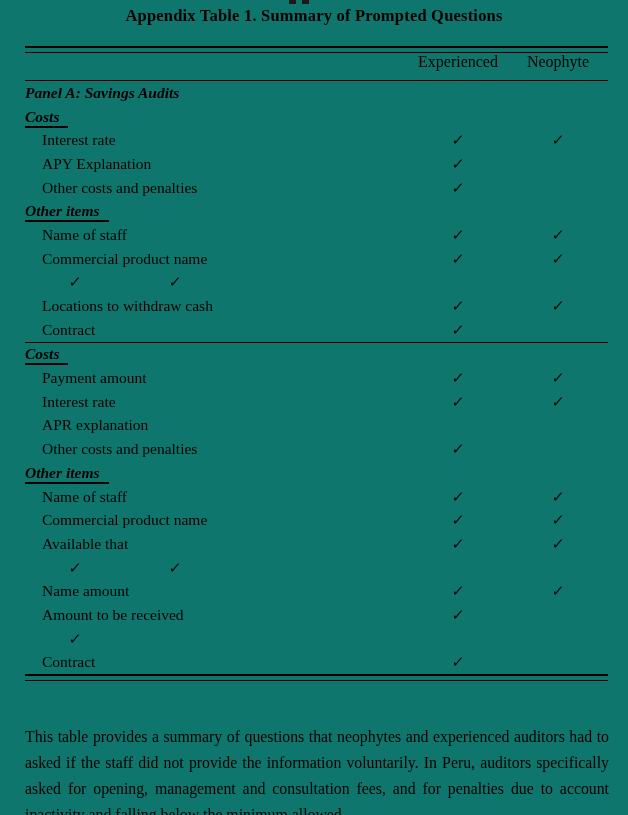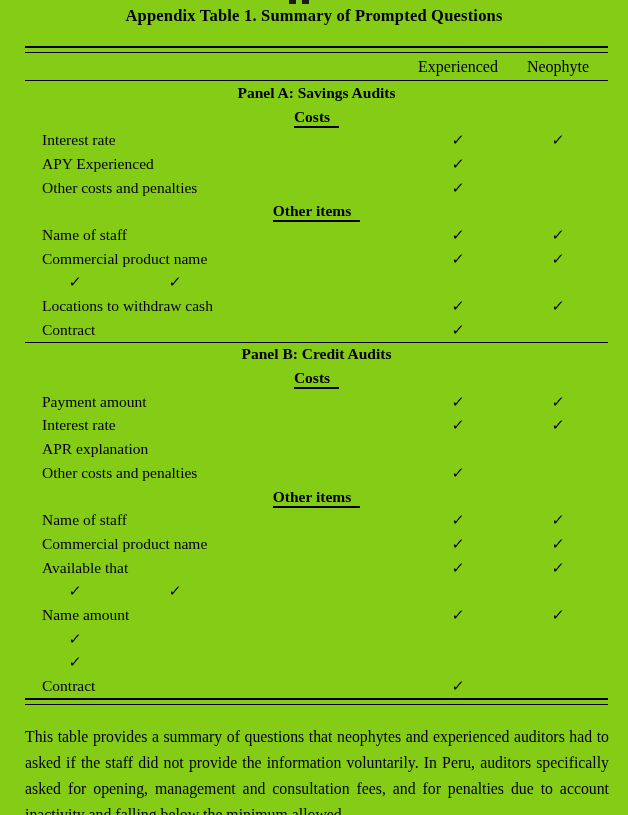--- a/index.html
+++ b/index.html
@@ -1,19 +1,19 @@
 <!DOCTYPE html>
 <html><head>
 <meta charset="utf-8">
 <style>
   html,body { margin:0; padding:0; background:#ffffff; }
   .page {
     position:relative;
     width:628px; height:815px;
-    background:#84cc16;
+    background:#0f766e;
     color:#000000;
     font-family:"Liberation Serif", serif;
     overflow:hidden;
   }
   
   .fragment { position:absolute; top:0; left:289px; width:26px; height:4px; }
   .fragment i { position:absolute; top:0; width:7px; height:4px; background:#1a1a1a; }
   .fragment i.f2 { left:13px; }
 
   .title {
@@ -27,36 +27,36 @@
     position:absolute; left:25px; top:46px; width:583px;
   }
   .rule-double {
     height:4px;
     border-top:2px solid #000;
     border-bottom:1.5px solid #000;
   }
   .rule-single { border-top:1.7px solid #000; }
 
   .header-row {
-    display:flex; align-items:center;
+    display:flex; 
     height:27px;
     font-size:16px;
   }
   .header-row .spacer { flex:1; }
   .col-head { width:100px; text-align:center; }
 
   .row {
     display:flex; align-items:center;
     height:23.7px;
     font-size:15.5px;
   }
   .row .label { flex:1; white-space:nowrap; }
   .row.item .label { padding-left:17px; }
   .row.panel .label, .row.section .label {
-    font-weight:bold; text-align:center;
+    font-weight:bold; font-style:italic;
   }
   .row.section .underlined {
     border-bottom:2.2px solid #000;
     padding-right:9px;
     padding-bottom:1px;
   }
   .cell {
     width:100px; text-align:center;
     font-family:"DejaVu Sans", sans-serif;
     font-size:15px; font-weight:bold;
@@ -98,21 +98,21 @@
         </div>
         <div class="row section">
           <span class="label"><span class="underlined">Costs</span></span>
         </div>
         <div class="row item">
           <span class="label">Interest rate</span>
           <span class="cell">✓</span>
           <span class="cell">✓</span>
         </div>
         <div class="row item">
-          <span class="label">APY Experienced</span>
+          <span class="label">APY Explanation</span>
           <span class="cell">✓</span>
           <span class="cell"></span>
         </div>
         <div class="row item">
           <span class="label">Other costs and penalties</span>
           <span class="cell">✓</span>
           <span class="cell"></span>
         </div>
         <div class="row section">
           <span class="label"><span class="underlined">Other items</span></span>
@@ -135,23 +135,20 @@
           <span class="label">Locations to withdraw cash</span>
           <span class="cell">✓</span>
           <span class="cell">✓</span>
         </div>
         <div class="row item">
           <span class="label">Contract</span>
           <span class="cell">✓</span>
           <span class="cell"></span>
         </div>
         <div class="rule-single"></div>
-        <div class="row panel">
-          <span class="label">Panel B: Credit Audits</span>
-        </div>
         <div class="row section">
           <span class="label"><span class="underlined">Costs</span></span>
         </div>
         <div class="row item">
           <span class="label">Payment amount</span>
           <span class="cell">✓</span>
           <span class="cell">✓</span>
         </div>
         <div class="row item">
           <span class="label">Interest rate</span>
@@ -189,20 +186,21 @@
         <div class="row item">
           <span class="cell">✓</span>
           <span class="cell">✓</span>
         </div>
         <div class="row item">
           <span class="label">Name amount</span>
           <span class="cell">✓</span>
           <span class="cell">✓</span>
         </div>
         <div class="row item">
+          <span class="label">Amount to be received</span>
           <span class="cell">✓</span>
           <span class="cell"></span>
         </div>
         <div class="row item">
           <span class="cell">✓</span>
           <span class="cell"></span>
         </div>
         <div class="row item">
           <span class="label">Contract</span>
           <span class="cell">✓</span>

